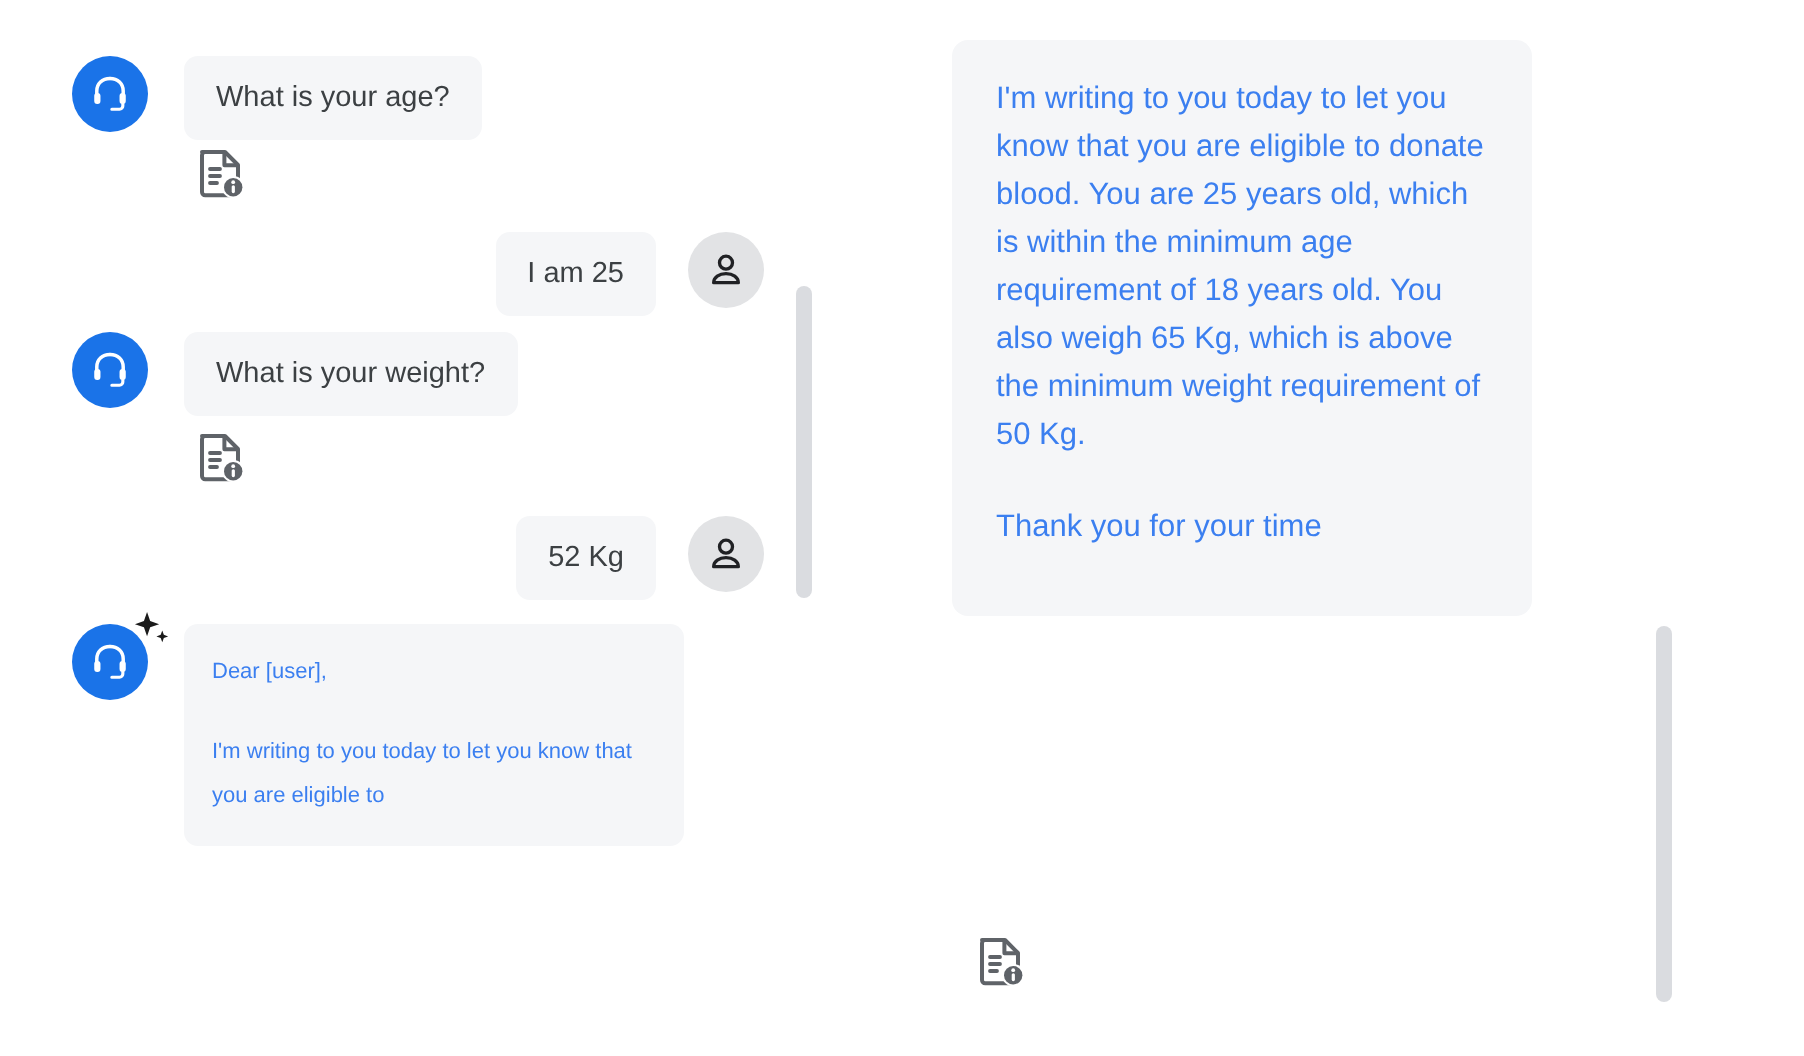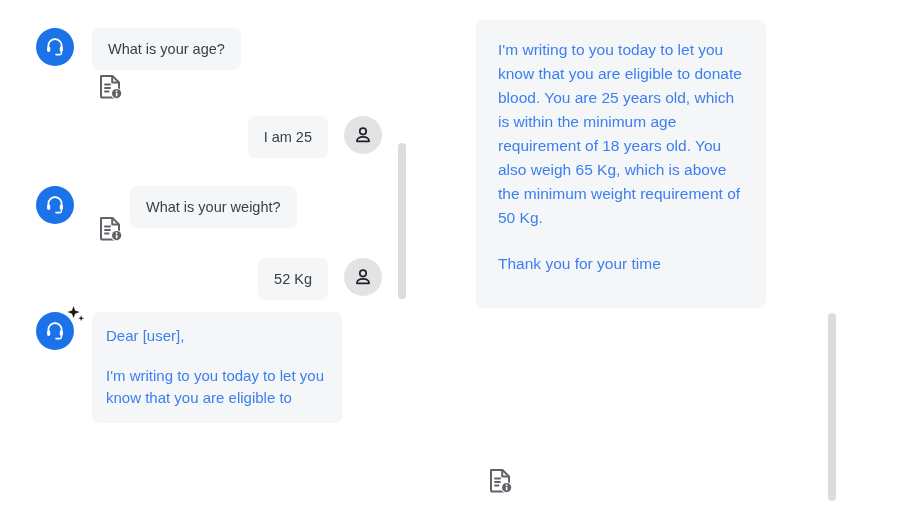--- a/index.html
+++ b/index.html
@@ -66,21 +66,21 @@
     border-radius: 7px;
     padding: 11px 16px;
     font-size: 14.5px;
     line-height: 20px;
     color: #3c4043;
     max-width: 260px;
     box-sizing: border-box;
   }
   .bubble.ai-email {
     color: #3b7ff0;
-    font-size: 15px;
+    font-size: 11px;
     line-height: 22px;
     padding: 13px 14px 14px 14px;
     width: 250px;
     max-width: none;
   }
   .bubble.ai-email p { margin: 0 0 18px 0; }
   .bubble.ai-email p:last-child { margin-bottom: 0; }
 
   .row-gap-left  { margin-left: 18px; }
   .row-gap-right { margin-right: 16px; }
@@ -150,21 +150,21 @@
     <div class="avatar user">
       <span>
         <svg width="20" height="20" viewBox="0 0 24 24" fill="none">
           <circle cx="12" cy="7.6" r="3.9" stroke="#202124" stroke-width="2"></circle>
           <path d="M4.6 19.6c0-3.3 3.3-5.4 7.4-5.4s7.4 2.1 7.4 5.4Z" stroke="#202124" stroke-width="2" stroke-linejoin="round"></path>
         </svg>
       </span>
     </div>
   </div>
 
-  <div class="msg-row agent" style="top:186px;gap:38px;">
+  <div class="msg-row agent" style="top:166px;">
     <div class="avatar agent">
       <span>
         <svg width="22" height="22" viewBox="0 0 24 24" fill="none">
           <path d="M12 3.5c-4.3 0-7.2 3-7.2 6.8v3.2" stroke="#ffffff" stroke-width="1.9" stroke-linecap="round"></path>
           <path d="M19.2 13.5v-3.2c0-3.8-2.9-6.8-7.2-6.8" stroke="#ffffff" stroke-width="1.9" stroke-linecap="round"></path>
           <rect x="3.4" y="11.4" width="3.4" height="6" rx="1.6" fill="#ffffff"></rect>
           <rect x="17.2" y="11.4" width="3.4" height="6" rx="1.6" fill="#ffffff"></rect>
           <path d="M19 17.4v1.1c0 1-0.8 1.8-1.8 1.8H13" stroke="#ffffff" stroke-width="1.7" stroke-linecap="round"></path>
         </svg>
       </span>

